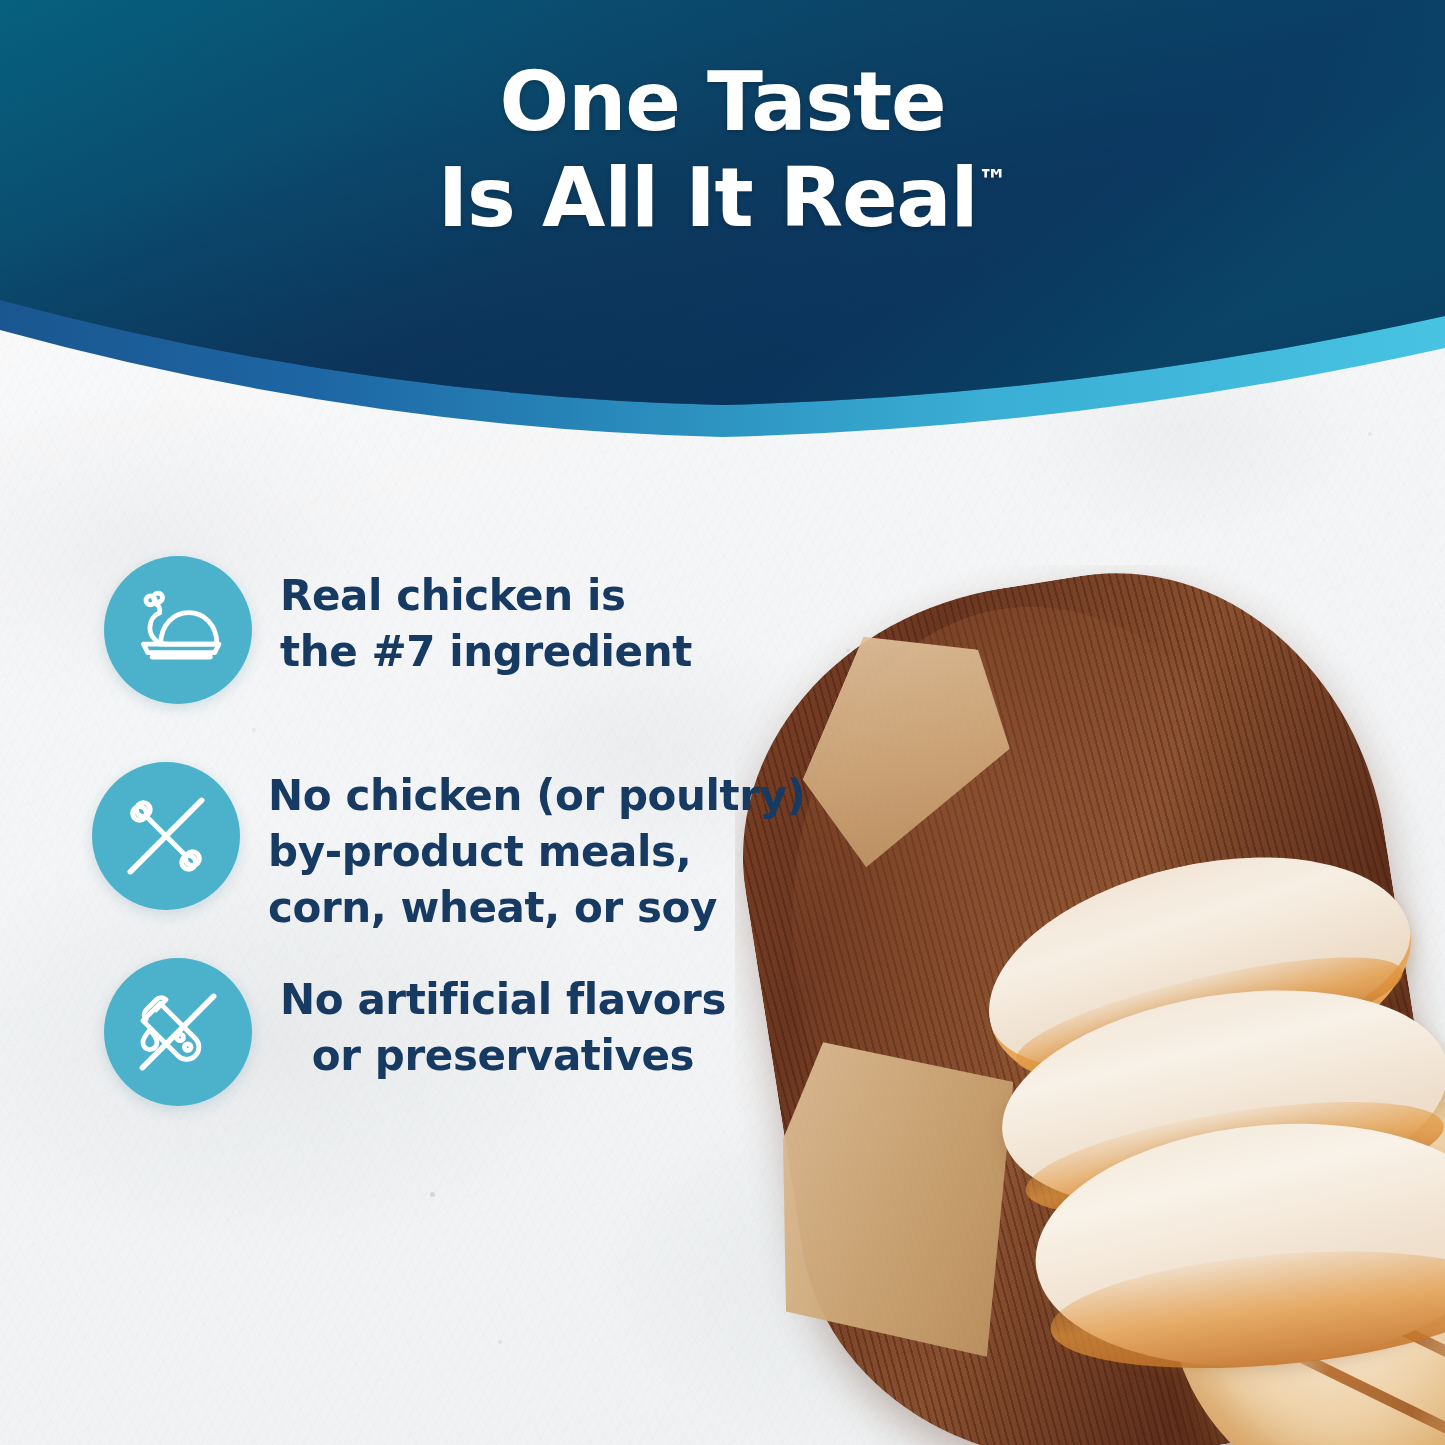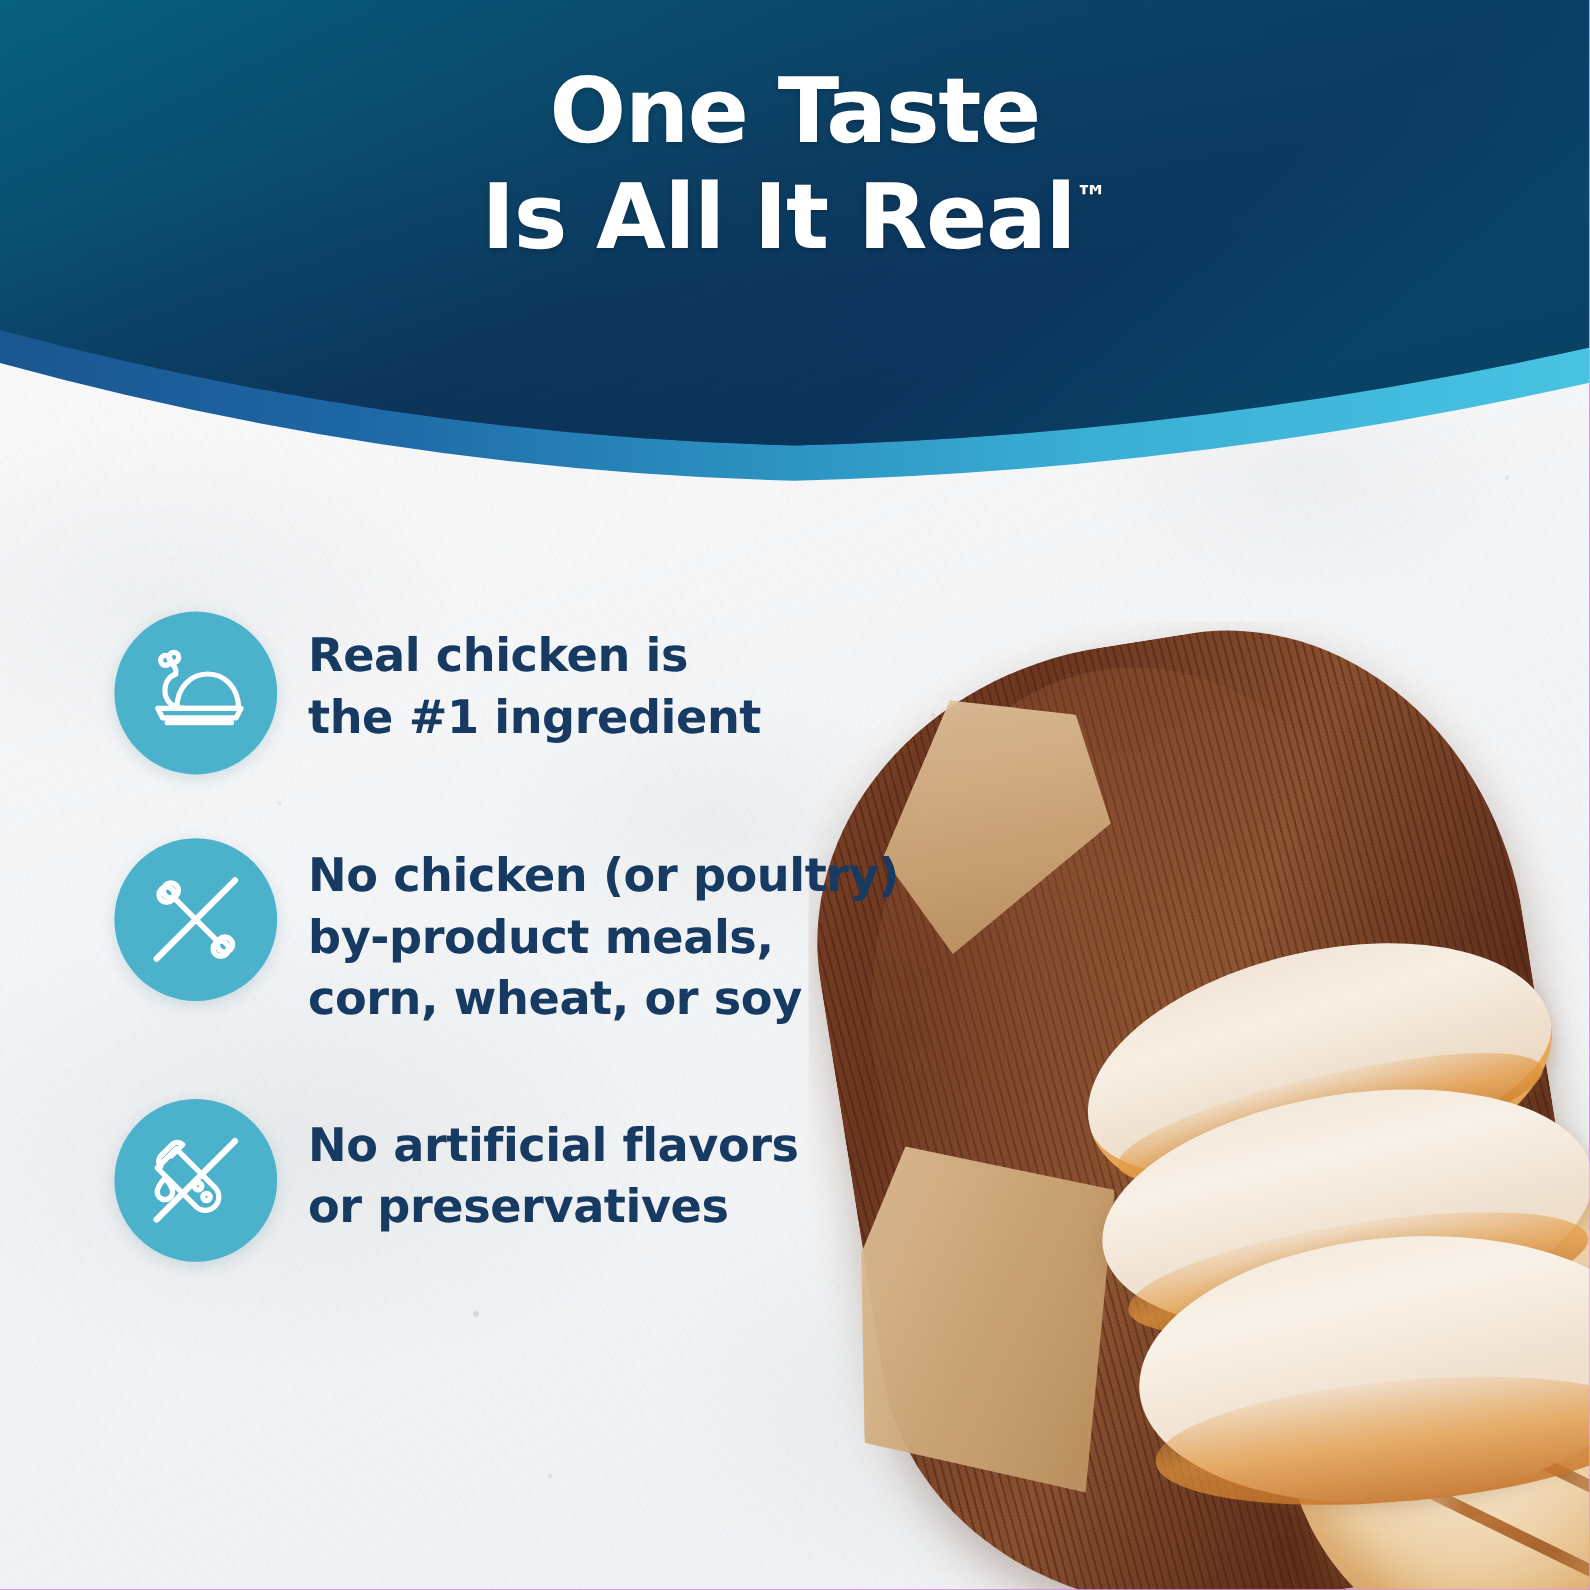--- a/index.html
+++ b/index.html
@@ -153,22 +153,22 @@
   .g4{left:75px;top:368px;width:280px;transform:rotate(34deg);}
   .breast-edge{
     position:absolute;inset:0;border-radius:inherit;
     box-shadow:inset 0 -26px 40px rgba(198,124,52,.45), inset 0 16px 30px rgba(255,248,236,.5);
   }
 
   
   .features{position:absolute;left:0;top:0;width:1445px;height:1445px;z-index:3;pointer-events:none;}
   .feature{position:absolute;display:flex;align-items:flex-start;pointer-events:auto;}
   .f1{left:104px;top:556px;}
-  .f2{left:104px;top:762px;}
-  .f3{left:104px;top:999px;}
+  .f2{left:92px;top:762px;}
+  .f3{left:104px;top:958px;text-align:center;}
 
   .badge{
     width:148px;height:148px;border-radius:50%;flex:0 0 148px;
     background:#4cb2cc;
     box-shadow:0 4px 14px rgba(70,140,165,.22);
     display:flex;align-items:center;justify-content:center;
     position:relative;
   }
   .badge svg{display:block;width:108px;height:108px;}
 
@@ -269,21 +269,21 @@
 
             <circle cx="24.5" cy="22.5" r="4.2"></circle>
             <circle cx="31.5" cy="20" r="4.2"></circle>
 
             <path d="M18 63 L88 63 L84 71 L22 71 Z"></path>
             <path d="M26 75 L80 75"></path>
           </g>
         </svg>
       </div>
       <div class="ftext">Real chicken is
-the #1 ingredient</div>
+the #7 ingredient</div>
     </div>
 
     <div class="feature f2">
       <div class="badge">
         <svg viewBox="0 0 100 100">
           <g fill="none" stroke="#ffffff" stroke-width="4.6" stroke-linecap="round" stroke-linejoin="round">
 
             <path d="M33 33 L67 67"></path>
 
             <circle cx="25.5" cy="29" r="6.4"></circle>

